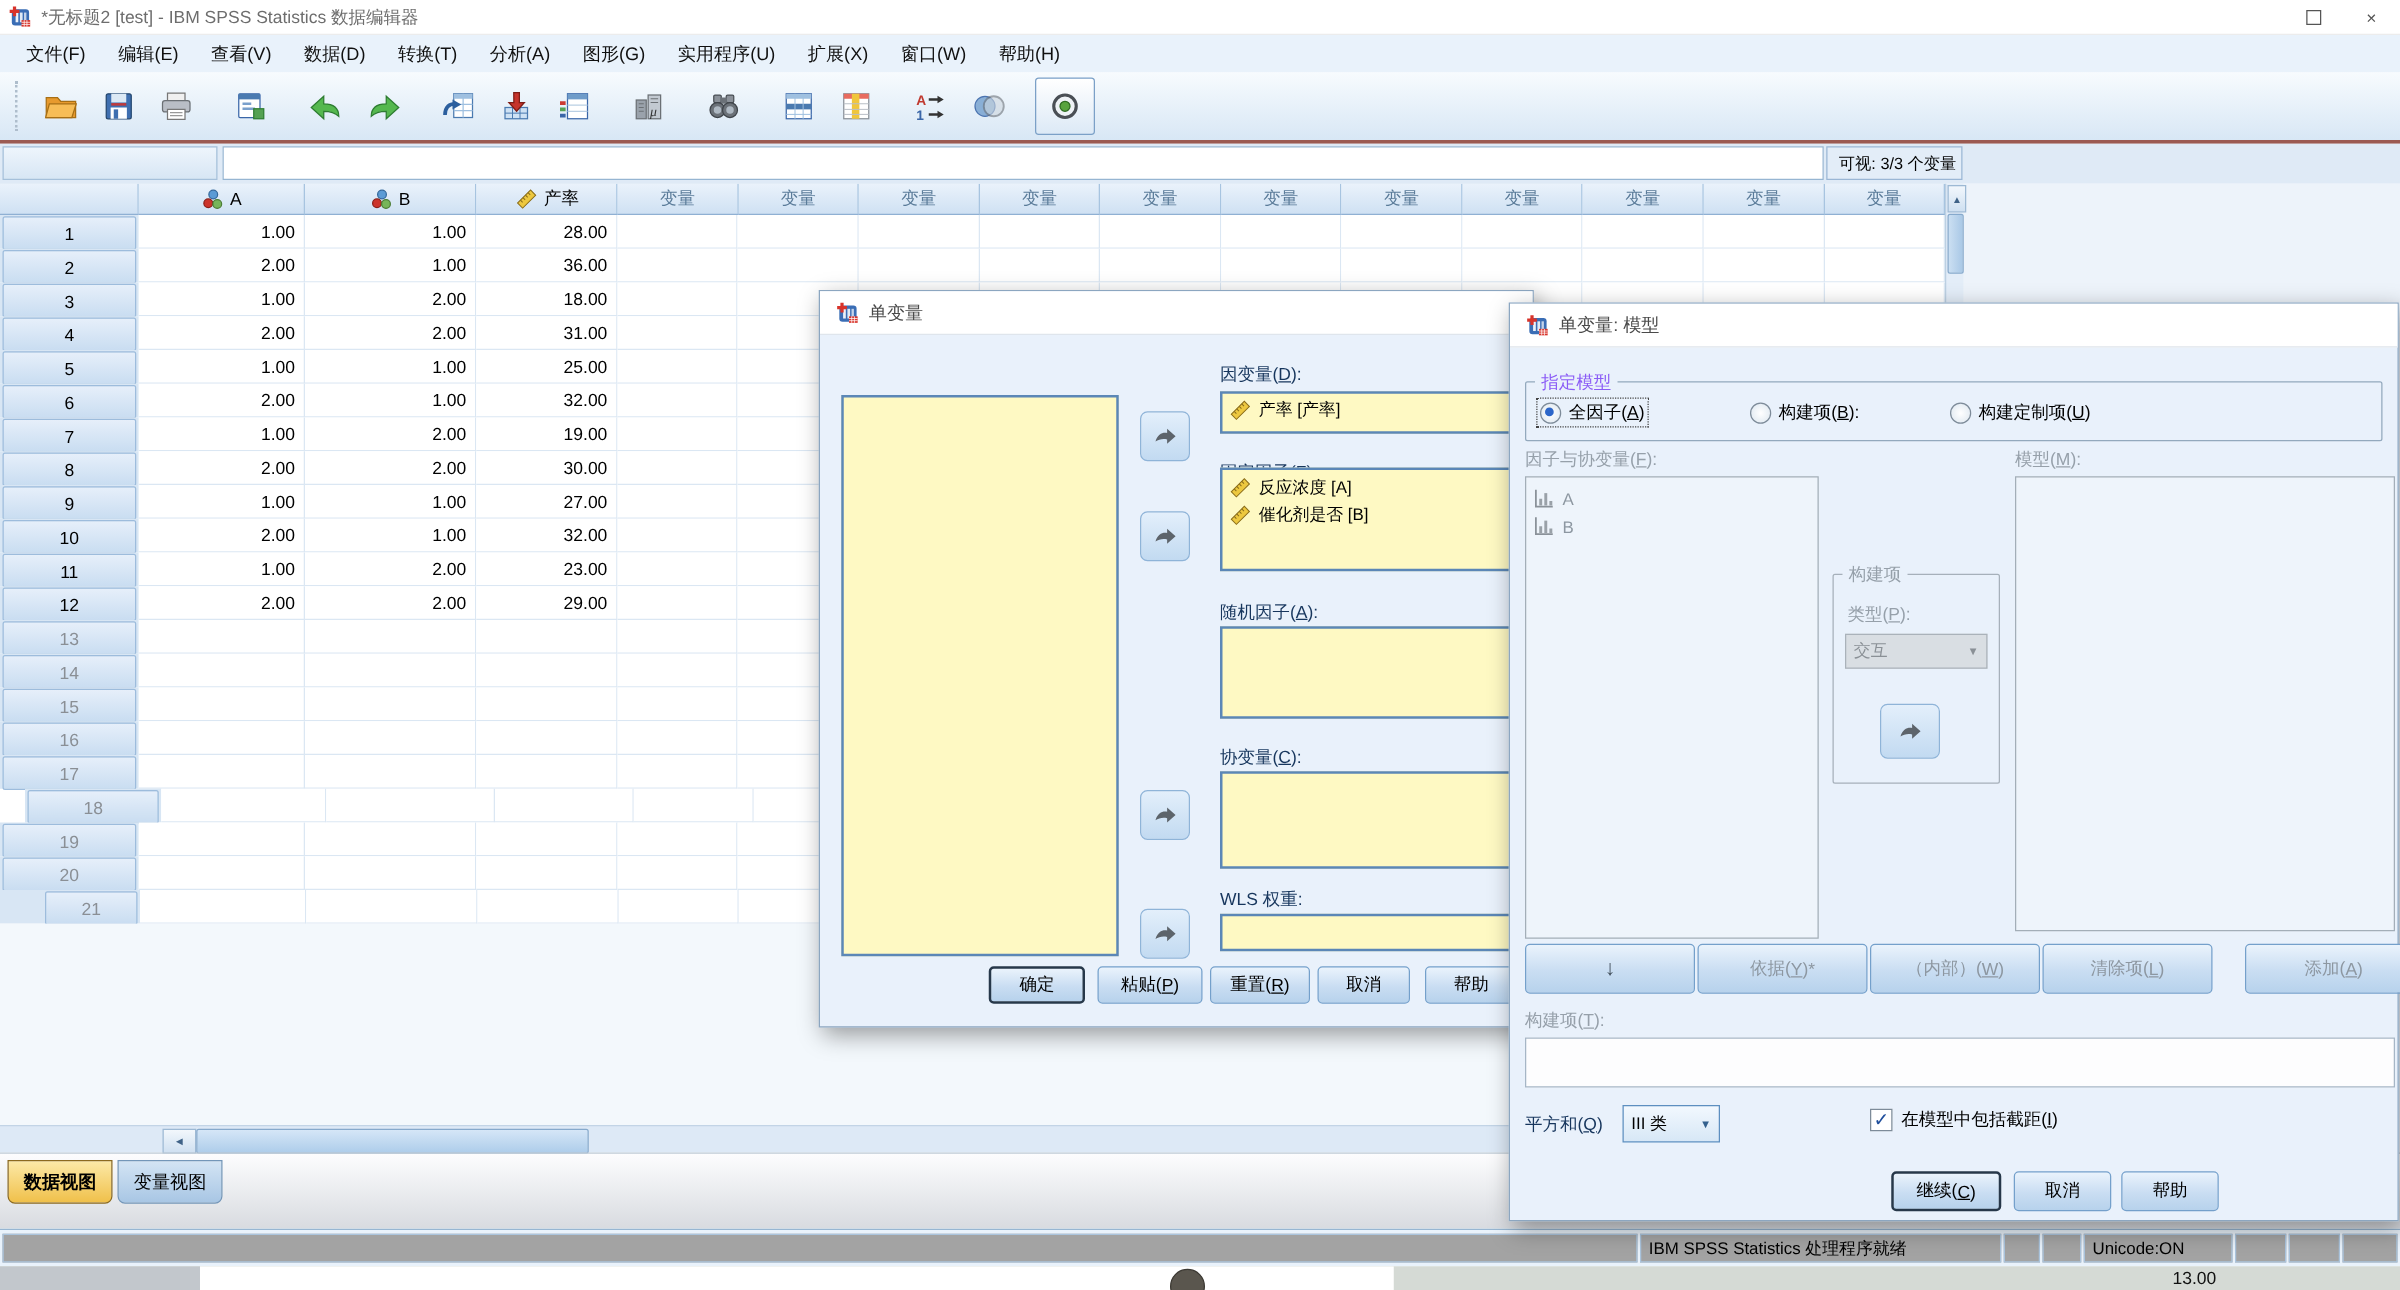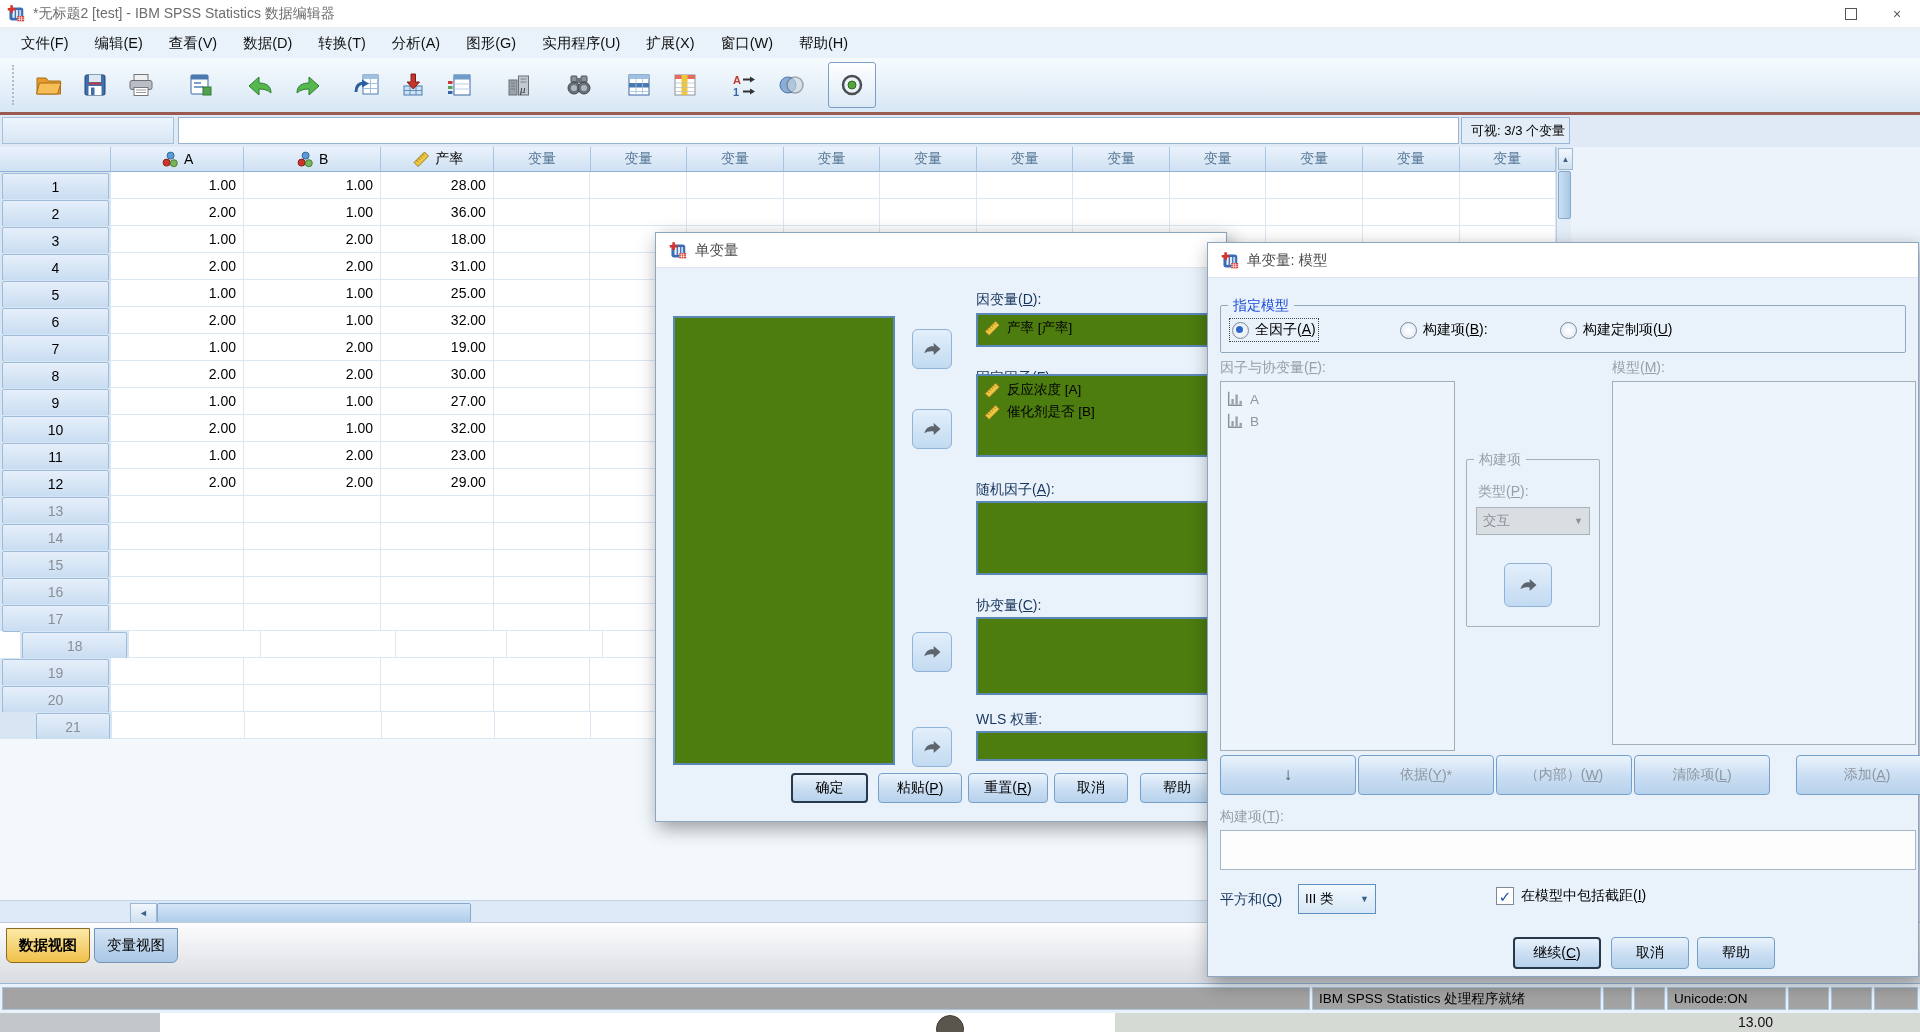--- a/index.html
+++ b/index.html
@@ -77,33 +77,33 @@
   #bs-white{position:absolute;left:160px;top:0;width:955px;height:19px;background:#fff}
   #bs-avatar{position:absolute;left:936px;top:2px;width:26px;height:26px;border-radius:50%;background:#5a564e;border:1px solid #3c3933}
   #bs-val{position:absolute;left:1738px;top:1px;font-size:14px;color:#111}
 
   
   .dialog{position:absolute;background:#e9f1fb;border:1px solid #8ca6c0;box-shadow:3px 6px 18px rgba(0,0,0,.38)}
   .dlg-title{height:34px;background:#fff;display:flex;align-items:center;padding-left:12px;gap:8px;
              border-bottom:1px solid #dfe5ec;font-size:14.5px;color:#4a4a4a}
   .dlabel{position:absolute;font-size:14px;color:#17365d;white-space:nowrap}
   .dlabel.dis{color:#96a0aa}
-  .listbox{position:absolute;background:#4d7c0f;border:2px solid #5b87b7}
+  .listbox{position:absolute;background:#fef9c3;border:2px solid #5b87b7}
   .listbox.dis{background:#eef4fb;border:1px solid #a3aeb8}
   .var-item{display:flex;align-items:center;gap:5px;padding:2px 4px;font-size:13.5px;white-space:nowrap}
   .var-item.dis{color:#8d97a1}
   .xferbtn{position:absolute;width:38px;height:38px;background:linear-gradient(#e3effb,#c2daf1);
            border:1px solid #8fb4d8;border-radius:6px;display:flex;align-items:center;justify-content:center}
   .btn{position:absolute;height:30px;background:linear-gradient(#eaf3fc,#c9ddf2 55%,#b7d2ec);
        border:1px solid #74a0cb;border-radius:4px;font-size:14px;display:flex;align-items:center;justify-content:center;
        white-space:nowrap;box-sizing:border-box}
   .btn.default{border:2px solid #27384a}
   .btn.dis{color:#8d97a1}
   .groupbox{position:absolute;border:1px solid #93a9bd;border-radius:2px}
-  .grouplabel{position:absolute;font-size:14px;color:#1d4ed8;background:#e9f1fb;padding:0 5px;white-space:nowrap}
+  .grouplabel{position:absolute;font-size:14px;color:#8b5cf6;background:#e9f1fb;padding:0 5px;white-space:nowrap}
   .grouplabel.dis{color:#96a0aa}
   .radio{position:absolute;display:flex;align-items:center;gap:6px;font-size:14px}
   .radio .rdot{width:15px;height:15px;border-radius:50%;border:1px solid #7d8b99;background:radial-gradient(#ffffff,#dce6ef);position:relative}
   .radio.sel .rdot:after{content:"";position:absolute;left:3px;top:3px;width:7px;height:7px;border-radius:50%;background:#2c66c9}
   .radio.focus{outline:1px dotted #444;outline-offset:2px}
   .combo{position:absolute;box-sizing:border-box;font-size:13.5px;display:flex;align-items:center;justify-content:space-between;padding:0 6px}
   .combo.dis{background:#d9dee3;border:1px solid #aab2ba;color:#8a9096}
   .combo.en{background:linear-gradient(#f2f8fe,#d7e7f6);border:1px solid #5d8fc0;color:#000}
   .combo .arr{font-size:9px;color:#34618e}
   .combo.dis .arr{color:#8a9096}

